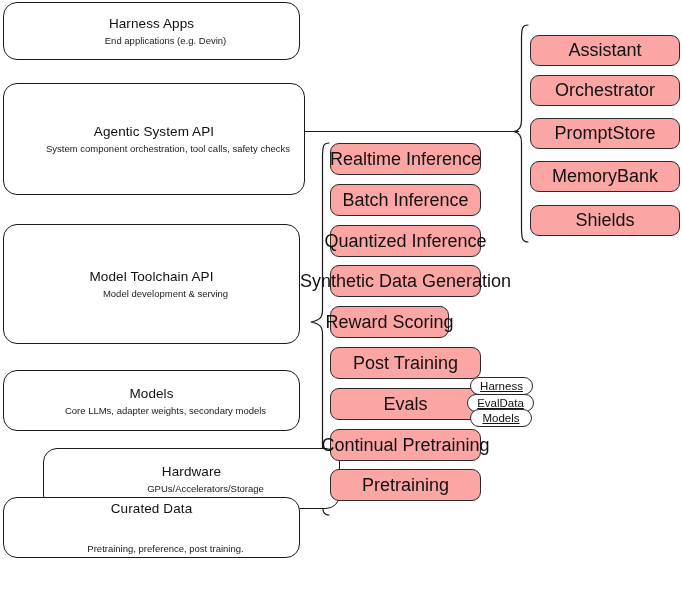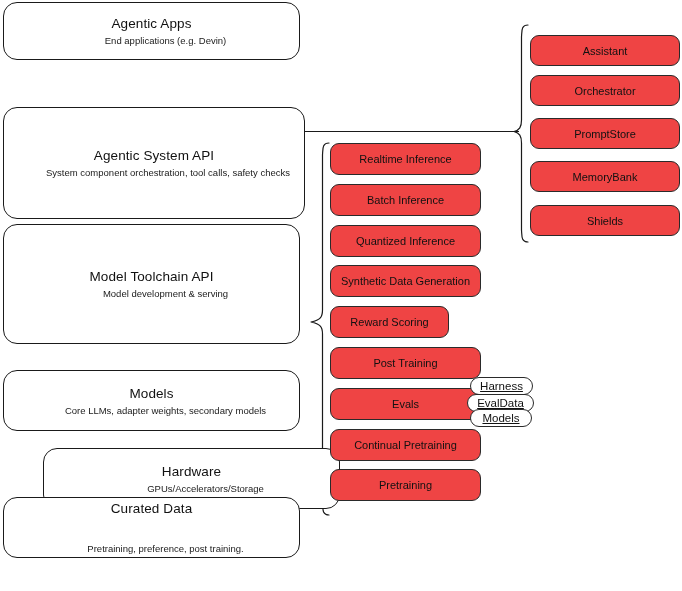--- a/index.html
+++ b/index.html
@@ -55,26 +55,26 @@
   }
 
   
   .layer-node { border-radius: 14px; }
 
   
   .chip {
     position: absolute;
     box-sizing: border-box;
     border: 1px solid #2a2a2a;
-    background: #ef4444;
+    background: #fca5a5;
     border-radius: 9px;
     display: flex;
     align-items: center;
     justify-content: center;
-    font-size: 11px;
+    font-size: 18px;
     color: #111111;
     white-space: nowrap;
   }
 
   
   .pill {
     position: absolute;
     box-sizing: border-box;
     border: 1px solid #2a2a2a;
     background: #ffffff;
@@ -130,25 +130,25 @@
     <path class="brace-path" d="M 329 143
              C 322 143, 323 149, 322.5 155
              L 322.5 310
              C 322.5 317, 320.5 320, 311 322
              C 320.5 324, 322.5 327, 322.5 334
              L 322.5 503
              C 323 509, 322 515, 329 515"></path>
   </svg>
 
   <div class="node layer-node" style="left:3px; top:2px; width:297px; height:58px;">
-    <div class="title">Agentic Apps</div>
+    <div class="title">Harness Apps</div>
     <div class="subtitle">End applications (e.g. Devin)</div>
   </div>
 
-  <div class="node layer-node" style="left:3px; top:83px; width:302px; height:112px;margin-top:24px;">
+  <div class="node layer-node" style="left:3px; top:83px; width:302px; height:112px;">
     <div class="title">Agentic System API</div>
     <div class="subtitle">System component orchestration, tool calls, safety checks</div>
   </div>
 
   <div class="node layer-node" style="left:3px; top:224px; width:297px; height:120px;">
     <div class="title">Model Toolchain API</div>
     <div class="subtitle">Model development &amp; serving</div>
   </div>
 
   <div class="node layer-node" style="left:3px; top:370px; width:297px; height:61px;">

